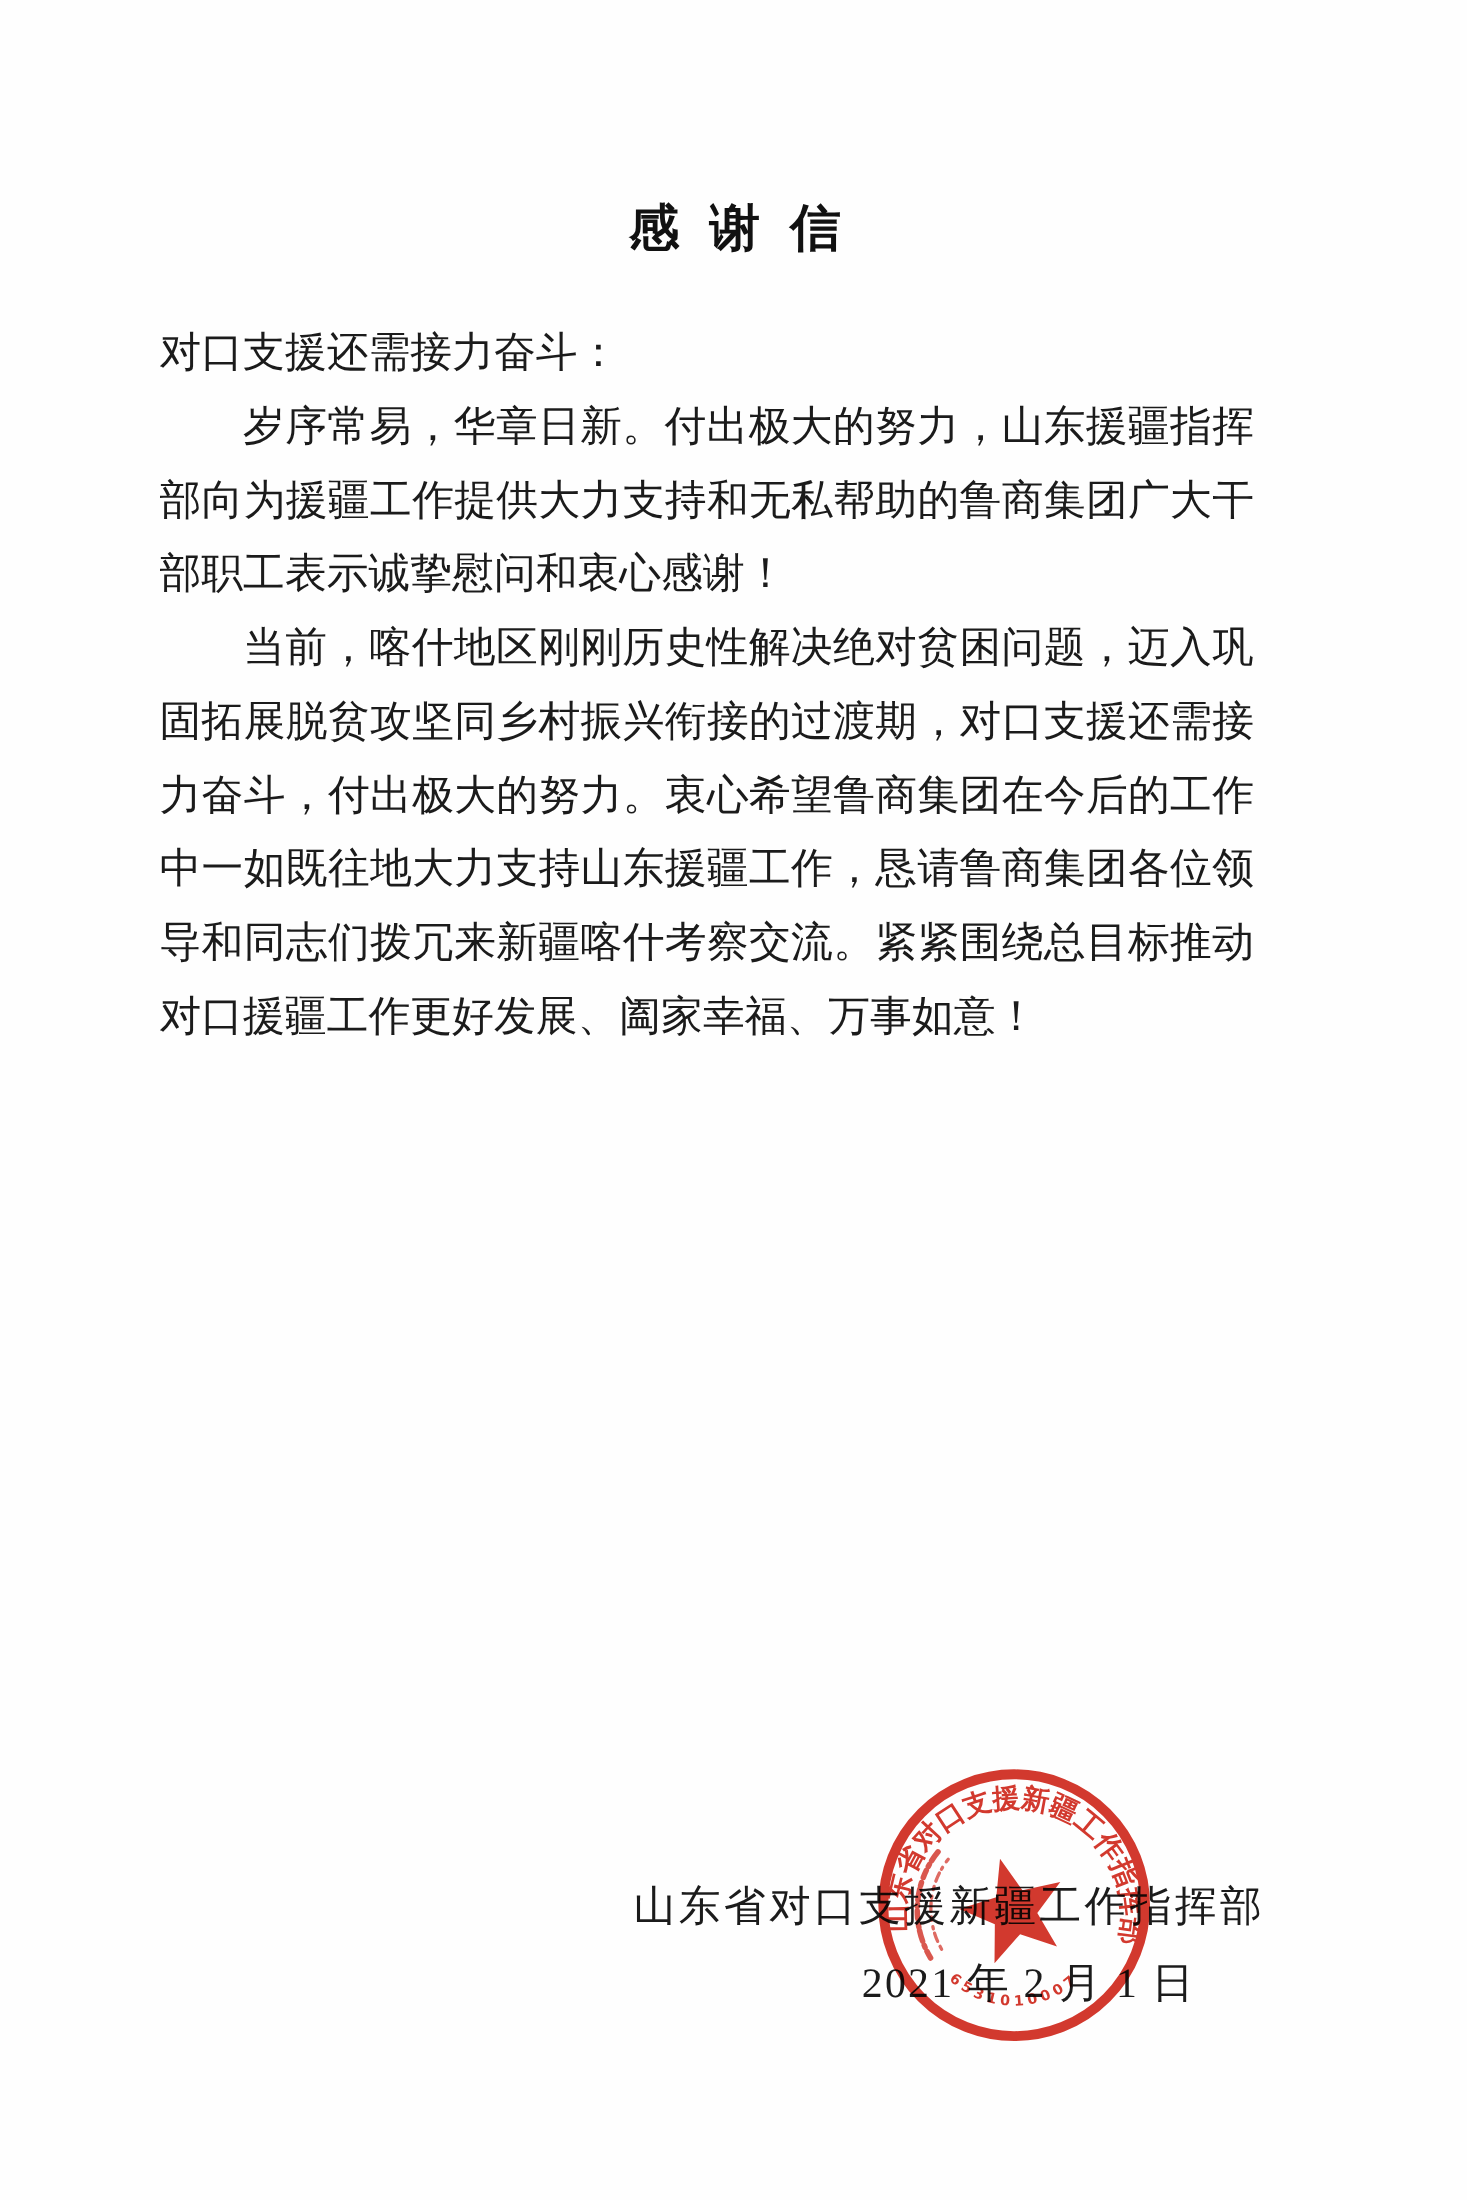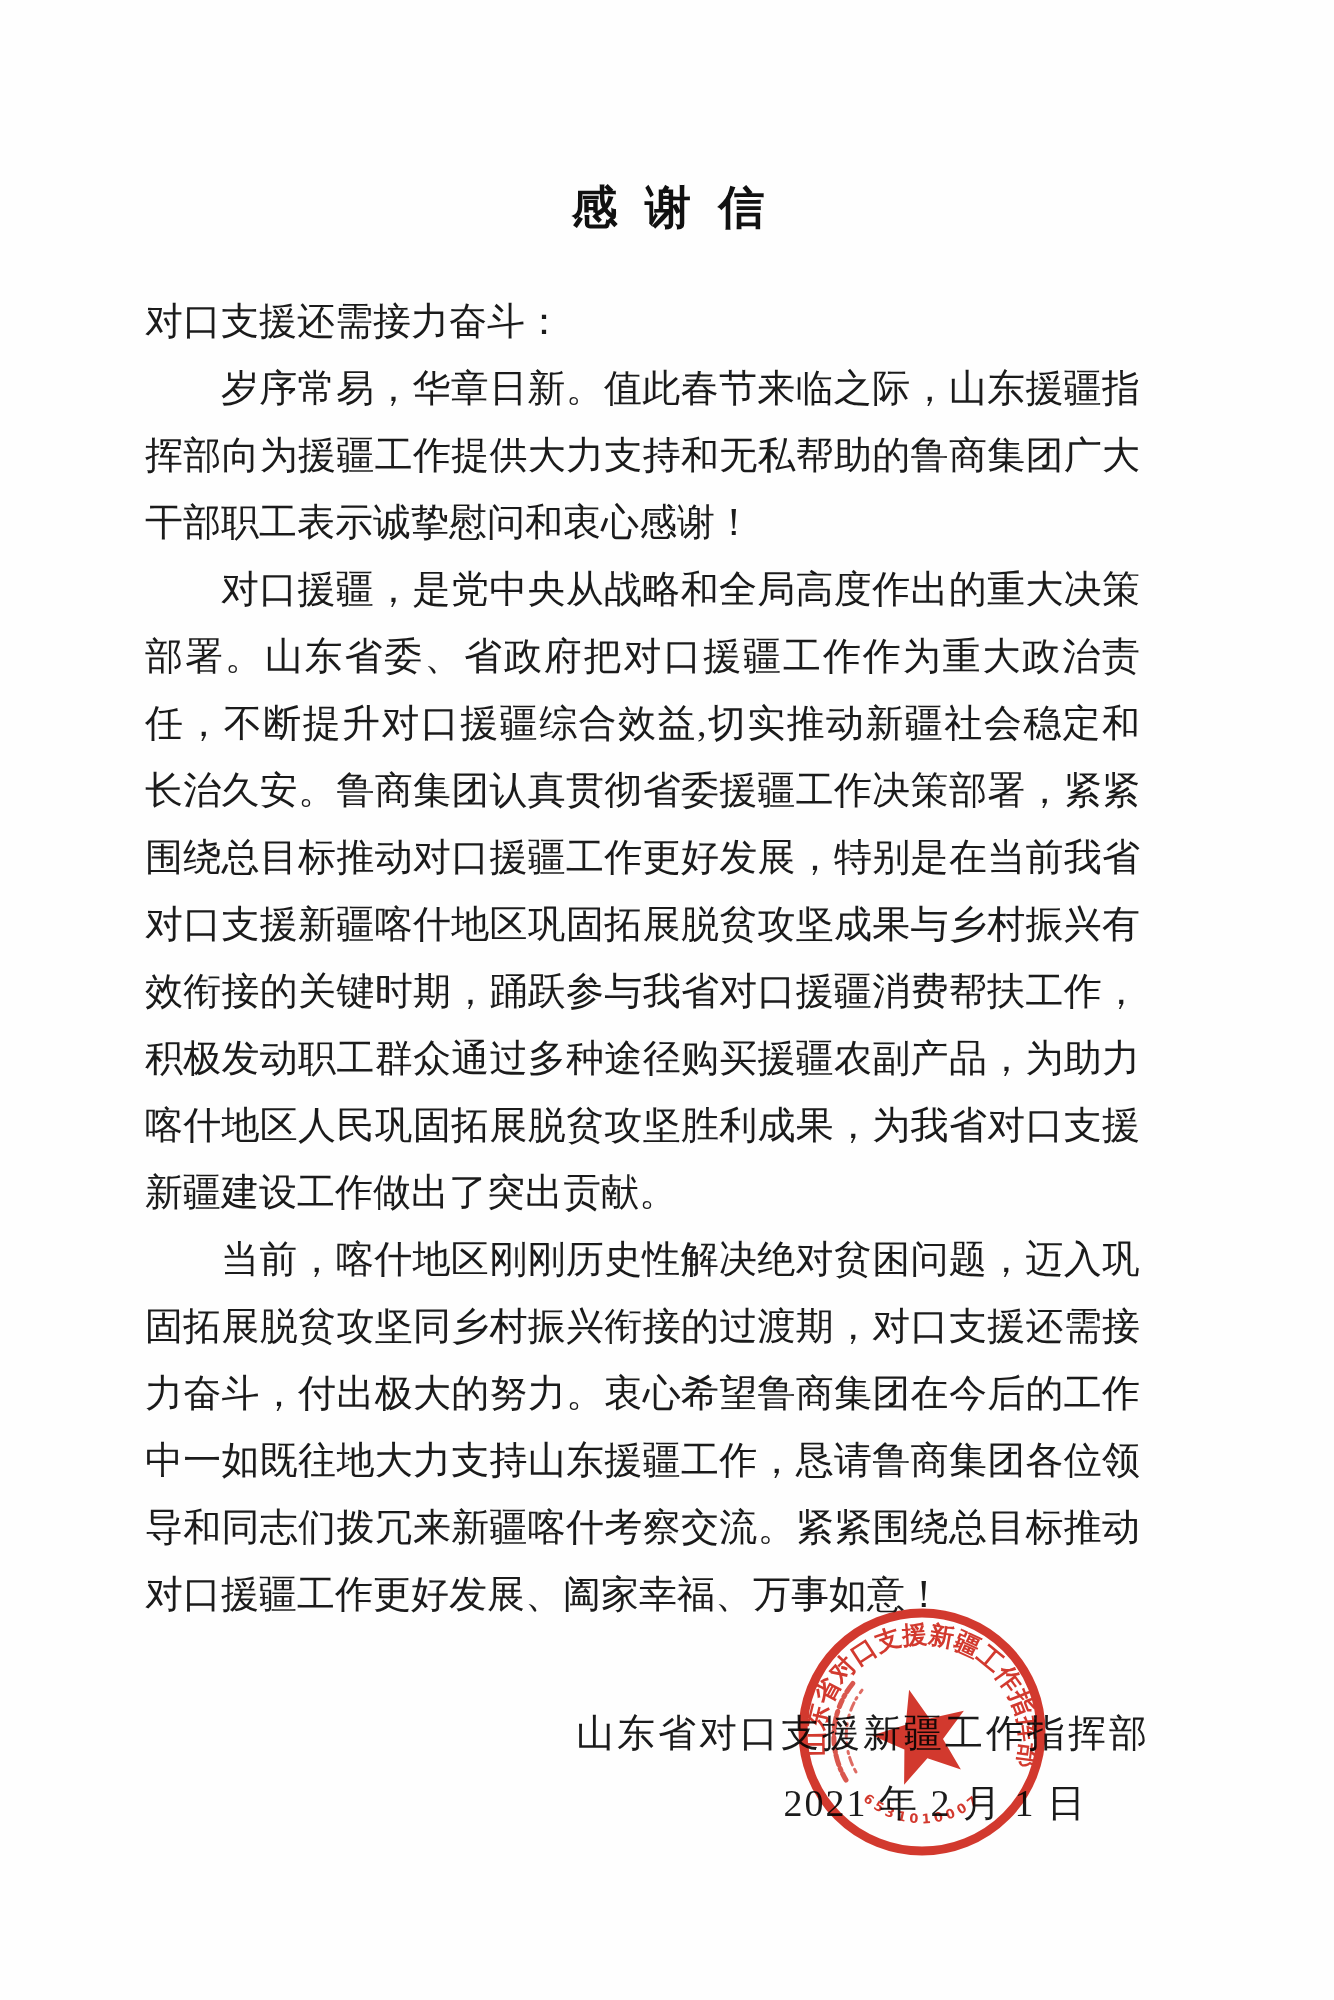--- a/index.html
+++ b/index.html
@@ -62,22 +62,21 @@
 </style>
 </head>
 <body>
 
 <div class="page">
 
   <h1 class="title">感 谢 信</h1>
 
   <div class="letter">
     <div class="salutation">对口支援还需接力奋斗：</div>
-    <p>岁序常易，华章日新。值此春节来临之际，山东援疆指挥部向为援疆工作提供大力支持和无私帮助的鲁商集团广大干部职工表示诚挚慰问和衷心感谢！</p>
-    <p>对口援疆，是党中央从战略和全局高度作出的重大决策部署。山东省委、省政府把对口援疆工作作为重大政治责任，不断提升对口援疆综合效益,切实推动新疆社会稳定和长治久安。鲁商集团认真贯彻省委援疆工作决策部署，紧紧围绕总目标推动对口援疆工作更好发展，特别是在当前我省对口支援新疆喀什地区巩固拓展脱贫攻坚成果与乡村振兴有效衔接的关键时期，踊跃参与我省对口援疆消费帮扶工作，积极发动职工群众通过多种途径购买援疆农副产品，为助力喀什地区人民巩固拓展脱贫攻坚胜利成果，为我省对口支援新疆建设工作做出了突出贡献。</p>
+    <p>岁序常易，华章日新。付出极大的努力，山东援疆指挥部向为援疆工作提供大力支持和无私帮助的鲁商集团广大干部职工表示诚挚慰问和衷心感谢！</p>
     <p>当前，喀什地区刚刚历史性解决绝对贫困问题，迈入巩固拓展脱贫攻坚同乡村振兴衔接的过渡期，对口支援还需接力奋斗，付出极大的努力。衷心希望鲁商集团在今后的工作中一如既往地大力支持山东援疆工作，恳请鲁商集团各位领导和同志们拨冗来新疆喀什考察交流。紧紧围绕总目标推动对口援疆工作更好发展、阖家幸福、万事如意！</p>
   </div>
 
   <div class="signature">山东省对口支援新疆工作指挥部</div>
   <div class="date">2021 年 2 月 1 日</div>
 
   <div class="seal">
     <svg viewBox="0 0 256 256" xmlns="http://www.w3.org/2000/svg">
       <defs>
         <path id="topArc" d="M 30,152 A 99,99 0 1 1 226,152" fill="none"></path>

